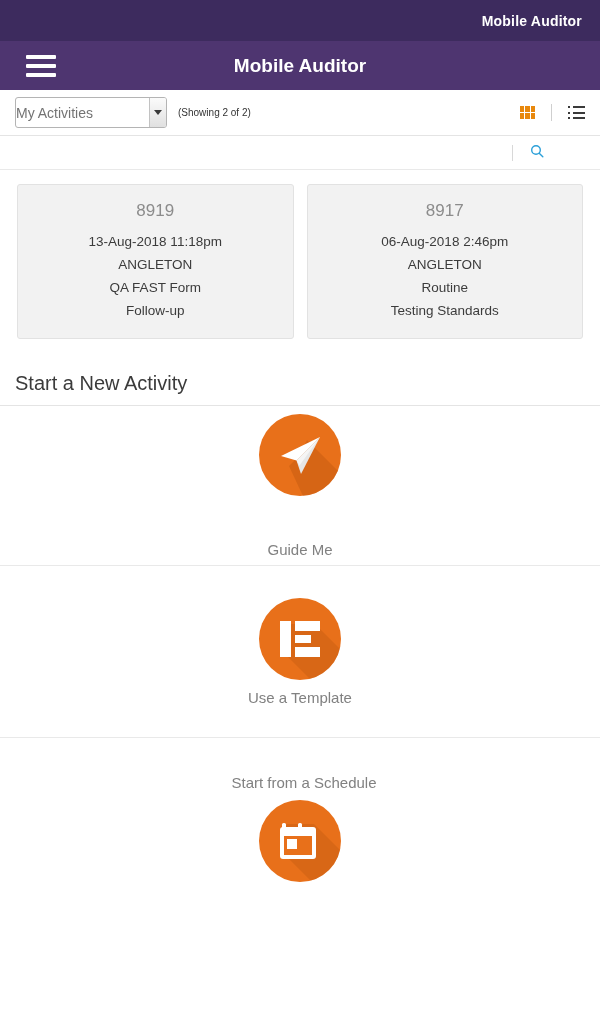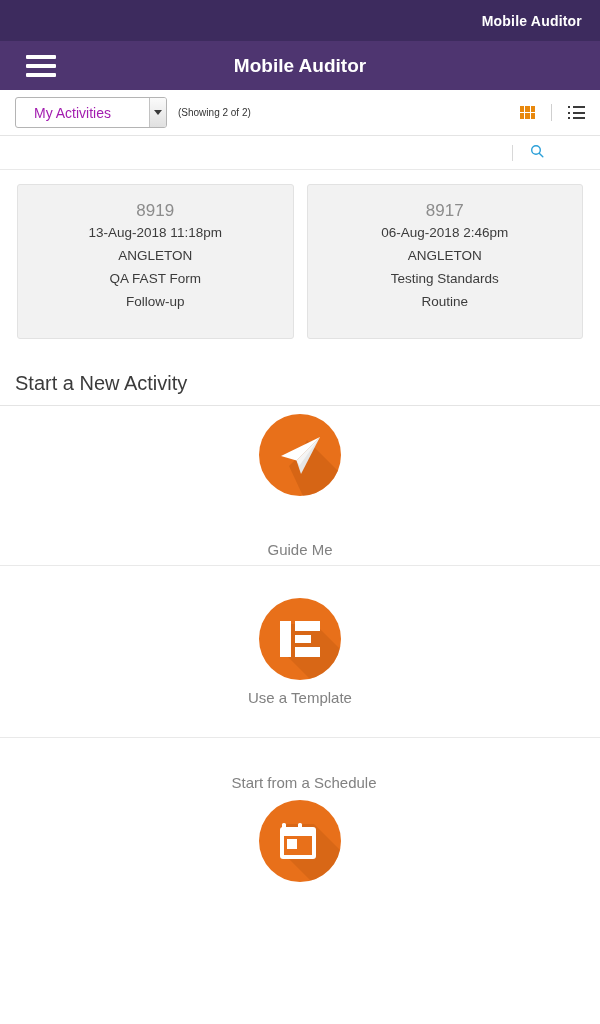--- a/index.html
+++ b/index.html
@@ -64,22 +64,22 @@
   }
   .select-wrap { position: relative; }
   select.activity-select {
     appearance: none; -webkit-appearance: none;
     width: 152px; height: 31px;
     border: 1px solid #b4b4b4;
     border-radius: 3px;
     background: #ffffff;
     font-family: "Liberation Sans", sans-serif;
     font-size: 14px;
-    color: #a21caf;
-    padding-left: 18px;
+    color: #737373;
+    padding-left: 0;
     padding-right: 28px;
     cursor: pointer;
   }
   .select-arrow-btn {
     position: absolute; top: 1px; right: 1px;
     width: 17px; height: 29px;
     background: linear-gradient(#fbfbfb, #e0e0e0);
     border-left: 1px solid #c2c2c2;
     border-radius: 0 2px 2px 0;
     display: flex; align-items: center; justify-content: center;
@@ -156,21 +156,21 @@
     border: 1px solid #e2e2e2;
     border-radius: 3px;
     min-height: 155px;
     padding: 16px 10px 10px 10px;
     text-align: center;
     cursor: pointer;
   }
   .card-id {
     font-size: 17px;
     color: #8c8c8c;
-    margin-bottom: 0;
+    margin-bottom: 9px;
   }
   .card-line {
     font-size: 13.5px;
     color: #3c3c3c;
     line-height: 23px;
   }
 
   
   .section-head {
     font-size: 20px;
@@ -277,22 +277,22 @@
     <div class="card-line">13-Aug-2018 11:18pm</div>
     <div class="card-line">ANGLETON</div>
     <div class="card-line">QA FAST Form</div>
     <div class="card-line">Follow-up</div>
   </div>
 
   <div class="card">
     <div class="card-id">8917</div>
     <div class="card-line">06-Aug-2018 2:46pm</div>
     <div class="card-line">ANGLETON</div>
+    <div class="card-line">Routine</div>
     <div class="card-line">Testing Standards</div>
-    <div class="card-line">Routine</div>
   </div>
 
 </div>
 
 <div class="section-head">Start a New Activity</div>
 
 <div class="activity-row row-guide">
   <div class="icon-circle">
     <svg class="shadow" width="82" height="82" viewBox="0 0 82 82" style="left:0;top:0;">
       <path d="M30 52 L41 41 L48 26 L82 60 L82 82 L44 82 Z" fill="#c75d12" opacity="0.55"></path>

